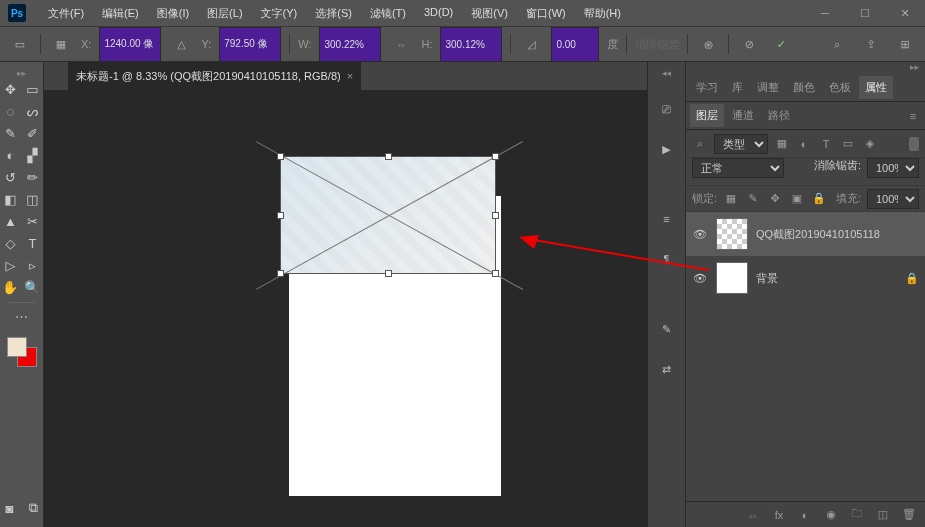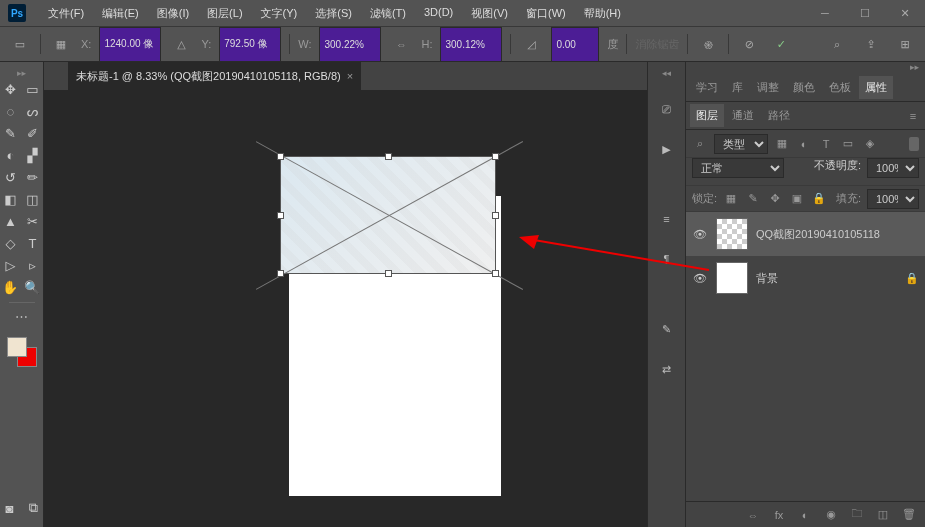--- a/index.html
+++ b/index.html
@@ -224,21 +224,21 @@
           <select class="sel" style="width:54px"><option>类型</option></select>
           <span class="mini-ico">▦</span>
           <span class="mini-ico">◐</span>
           <span class="mini-ico">T</span>
           <span class="mini-ico">▭</span>
           <span class="mini-ico">◈</span>
           <div style="margin-left:auto;width:10px;height:14px;background:#666;border-radius:2px"></div>
         </div>
         <div class="layer-mode">
           <select class="sel" style="width:92px"><option>正常</option></select>
-          <span style="margin-left:auto;color:#ccc">不透明度:</span>
+          <span style="margin-left:auto;color:#ccc">消除锯齿:</span>
           <select class="sel" style="width:52px"><option>100%</option></select>
         </div>
         <div class="layer-lock">
           <span>锁定:</span>
           <span class="mini-ico">▦</span>
           <span class="mini-ico">✎</span>
           <span class="mini-ico">✥</span>
           <span class="mini-ico">▣</span>
           <span class="mini-ico">🔒</span>
           <span style="margin-left:auto">填充:</span>

